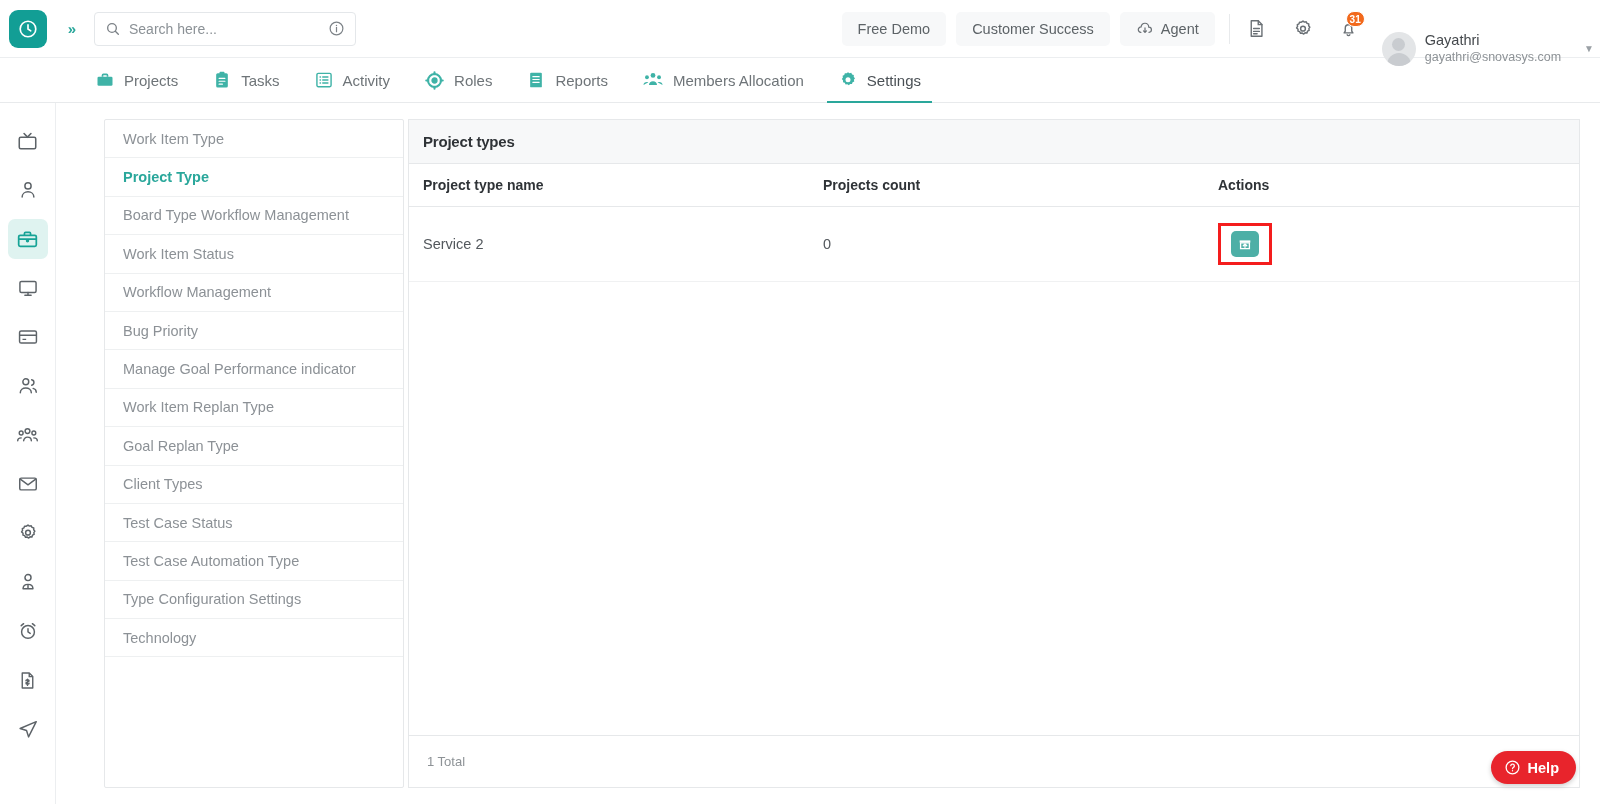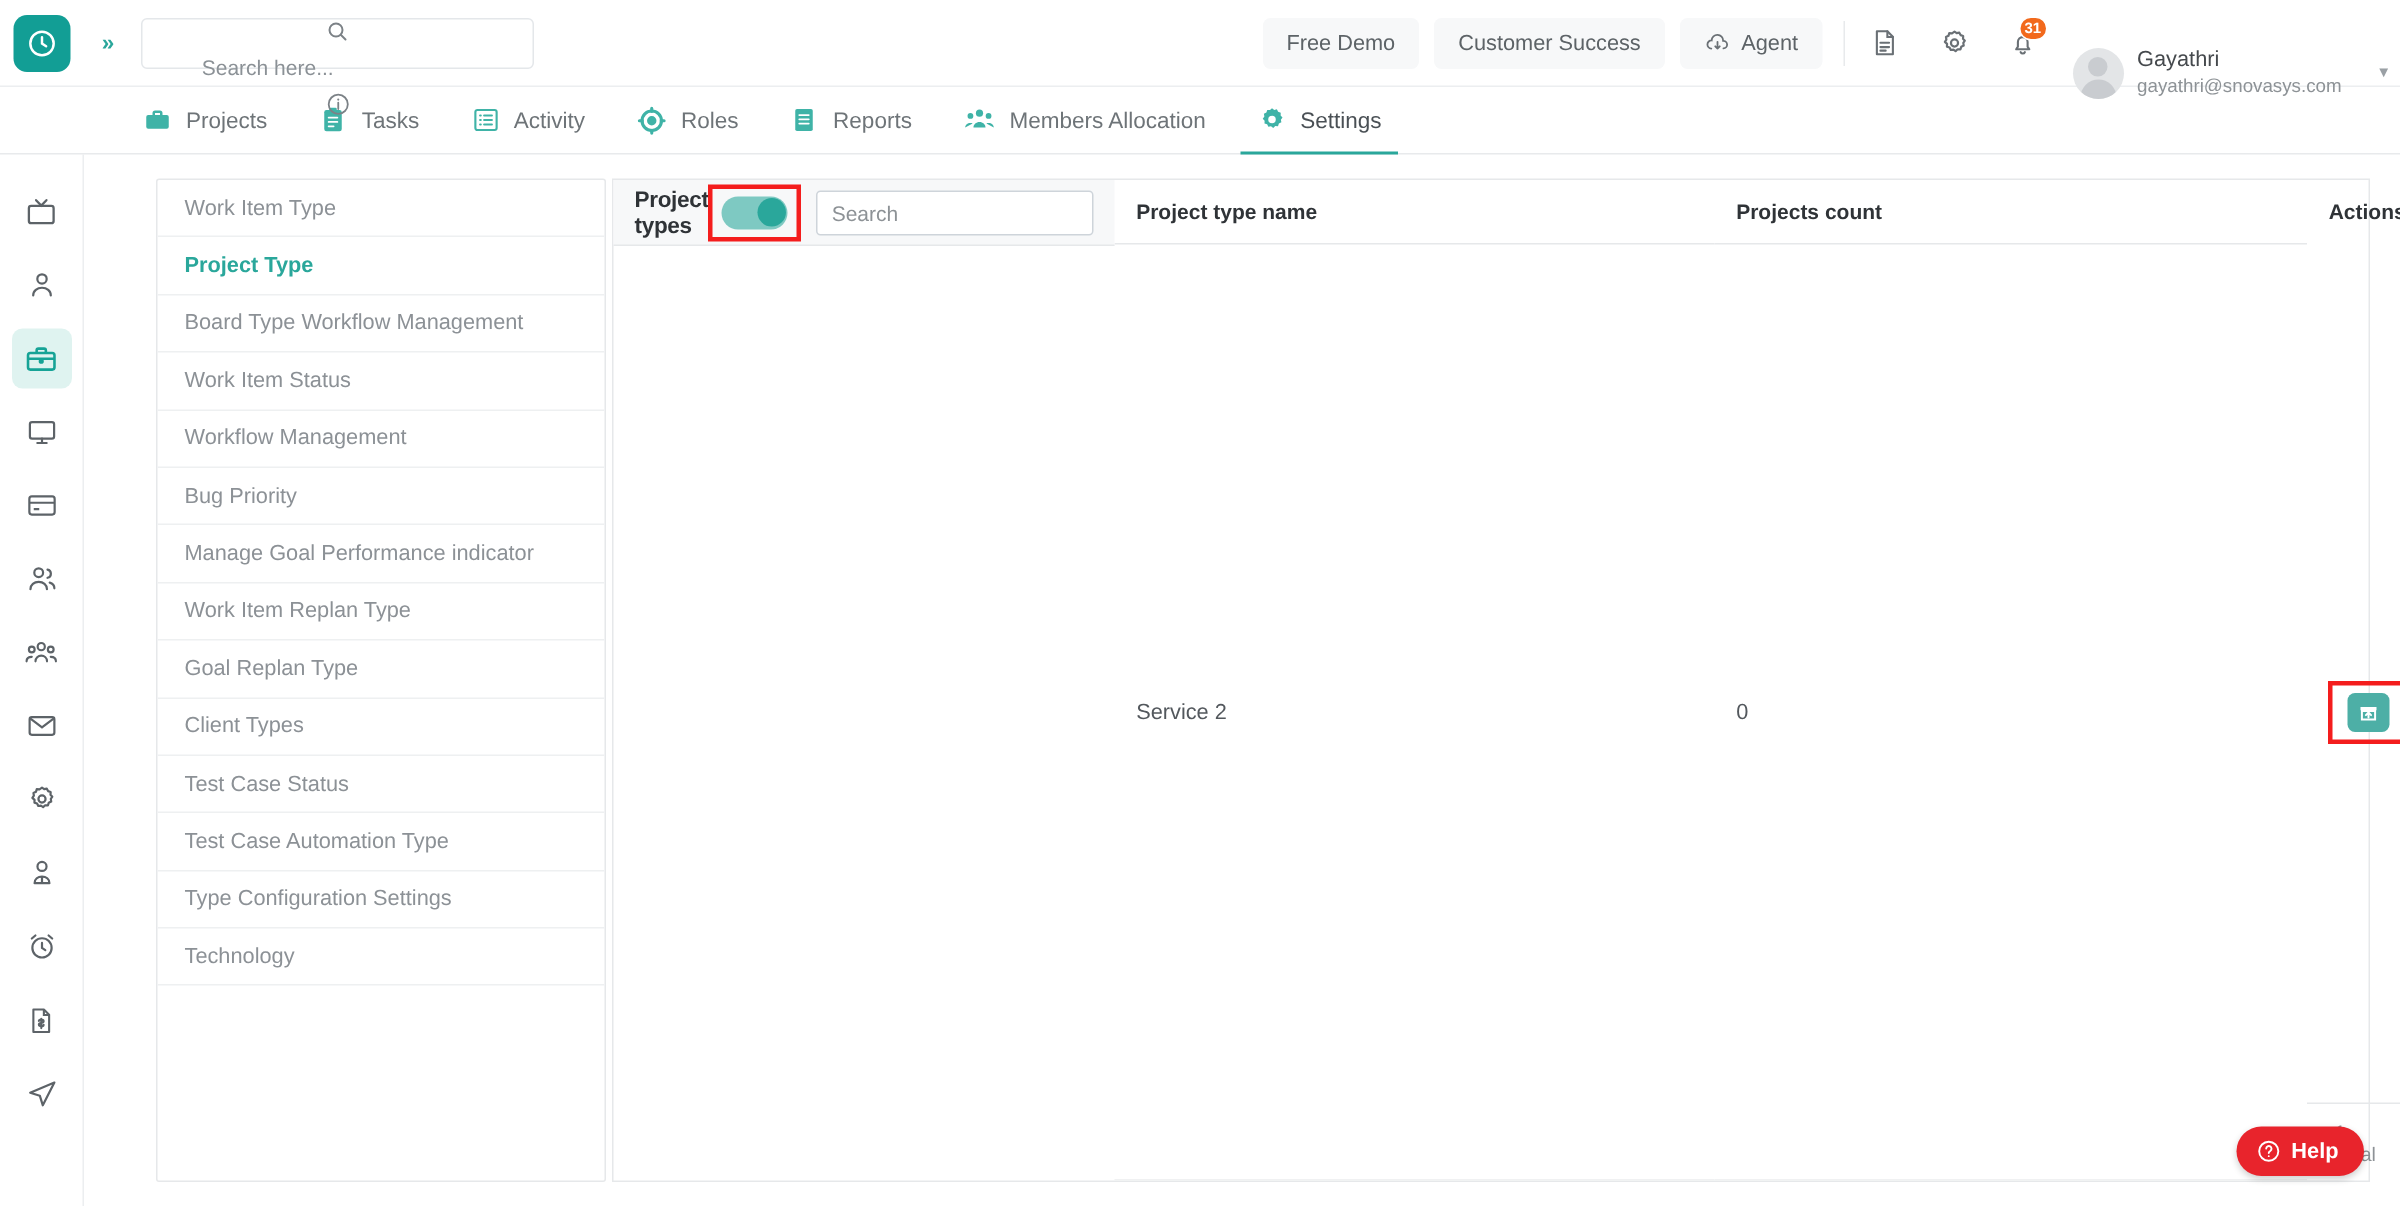--- a/index.html
+++ b/index.html
@@ -31,21 +31,20 @@
     color: #2aa79b; font-size: 15px; letter-spacing: -2px; font-weight: 700;
     width: 30px; display:flex; align-items:center; justify-content:center;
     cursor: pointer; user-select: none;
   }
   .search-wrap {
     margin-left: 8px;
     width: 262px; height: 34px;
     border: 1px solid #e4e7ea; border-radius: 4px;
     display: flex; align-items: center; gap: 8px; padding: 0 10px;
     background: #fff;
-    flex-direction: column;
   }
   .search-wrap input {
     border: none; outline: none; flex: 1; font-size: 14px; color: #6b7177;
     font-family: "Liberation Sans", sans-serif; background: transparent;
   }
   .search-wrap input::placeholder { color: #8b9196; }
 
   .top-actions { margin-left: auto; display: flex; align-items: center; justify-content: flex-end; }
   .pill-btn {
     height: 34px; padding: 0 16px; border-radius: 5px; background: #f7f8f9;
@@ -118,21 +117,21 @@
   .side-item {
     height: 38.4px; display: flex; align-items: center; padding: 0 18px;
     font-size: 14.5px; color: #8c9196; border-bottom: 1px solid #eef0f1;
     cursor: pointer; font-weight: 500; white-space: nowrap;
   }
   .side-item.active { color: #2aa79b; font-weight: 700; }
 
   .panel {
     flex: 1; margin: 16px 20px 16px 4px; min-width: 0;
     border: 1px solid #e6e8ea; border-left: 1px solid #e6e8ea;
-    background: #fff; display: flex; 
+    background: #fff; display: flex; flex-direction: column;
     position: relative;
   }
   .panel-head {
     height: 44px; flex: 0 0 44px; display: flex; align-items: center;
     padding: 0 14px; background: #f7f8f9; border-bottom: 1px solid #e6e8ea;
     position: relative;
   }
   .panel-title { font-size: 15px; font-weight: 700; color: #2f3337; letter-spacing: -0.2px; }
   .head-right { margin-left: auto; display: flex; align-items: center; gap: 0; }
 
@@ -511,28 +510,20 @@
             <span>Type Configuration Settings</span>
           </div>
         <div class="side-item">
             <span>Technology</span>
           </div>
       </div>
 
       <div class="panel">
         <div class="panel-head">
           <div class="panel-title">Project types</div>
-          <div class="head-right">
-            <div class="toggle-hl">
-              <div class="toggle">
-                <div class="knob"></div>
-              </div>
-            </div>
-            <input class="panel-search" type="text" placeholder="Search" style="">
-          </div>
         </div>
 
         <table class="grid">
           <thead>
             <tr>
               <th class="col-name">Project type name</th>
               <th class="col-count">Projects count</th>
               <th class="col-actions">Actions</th>
             </tr>
           </thead>

